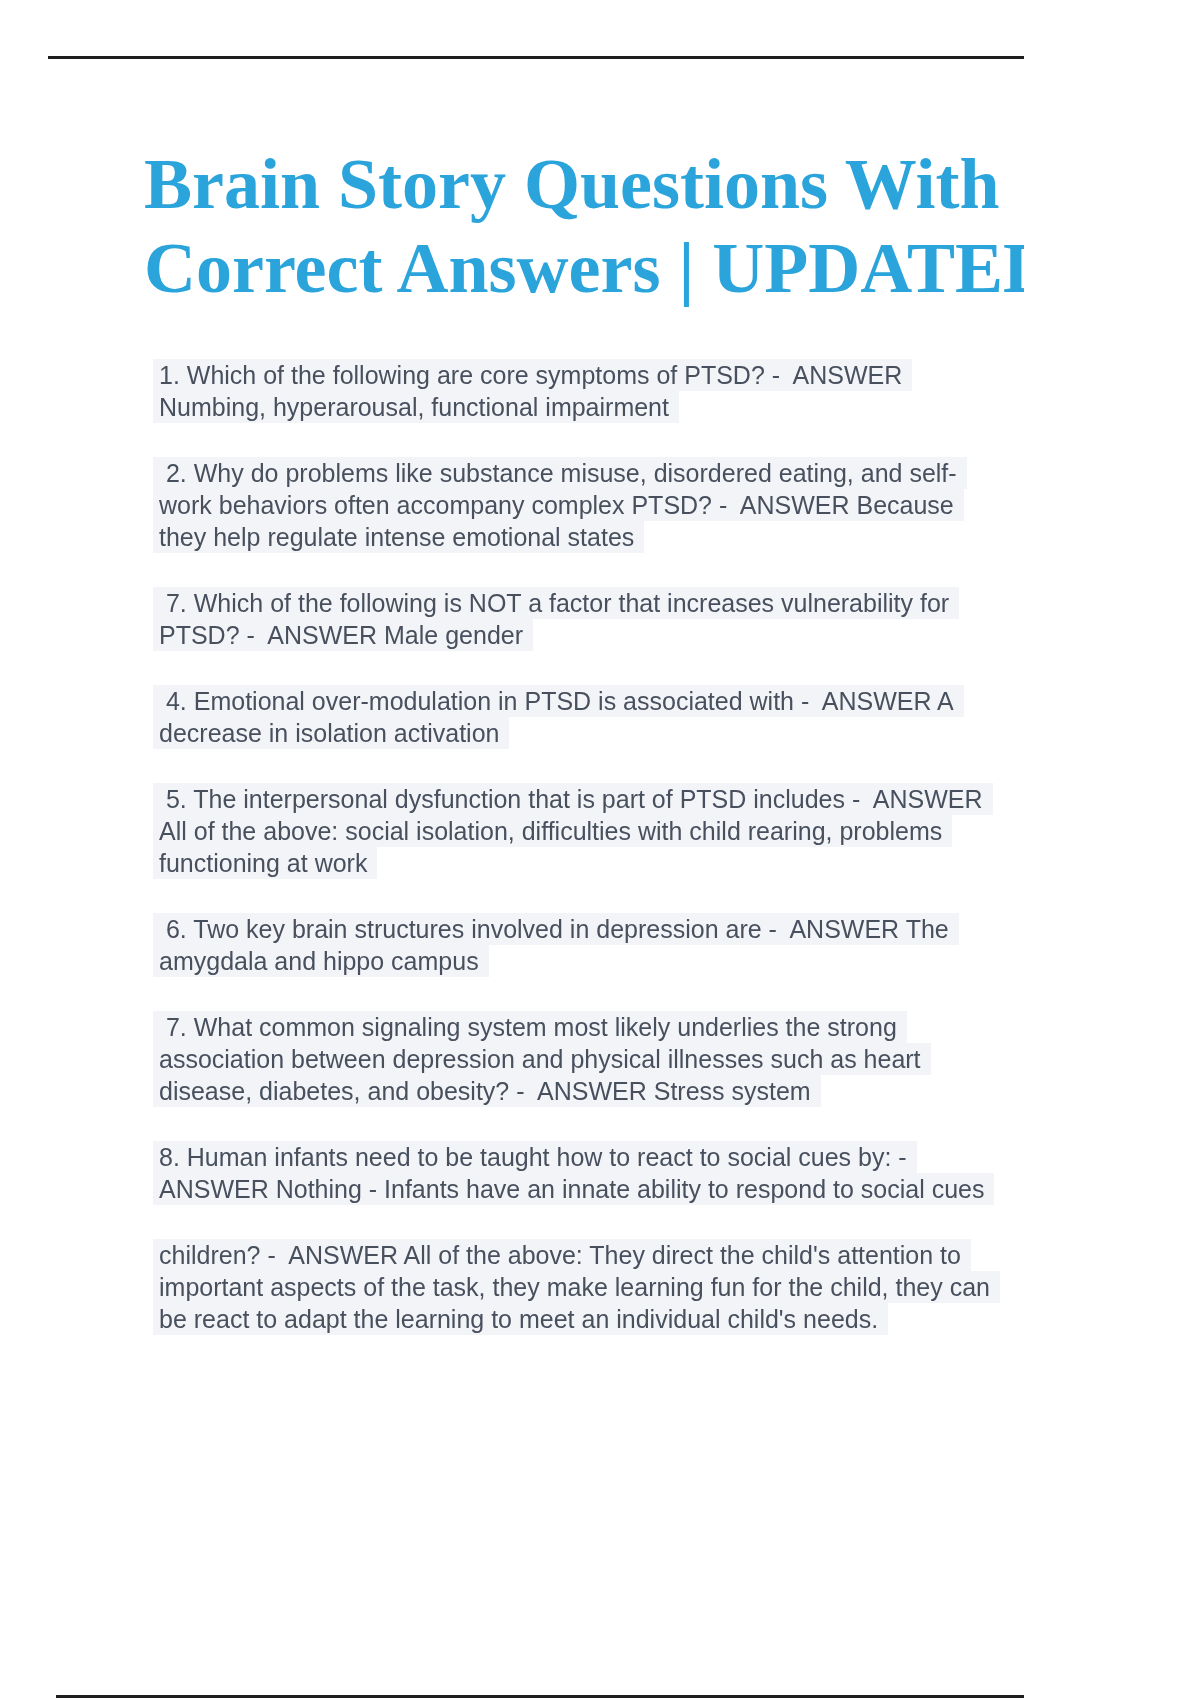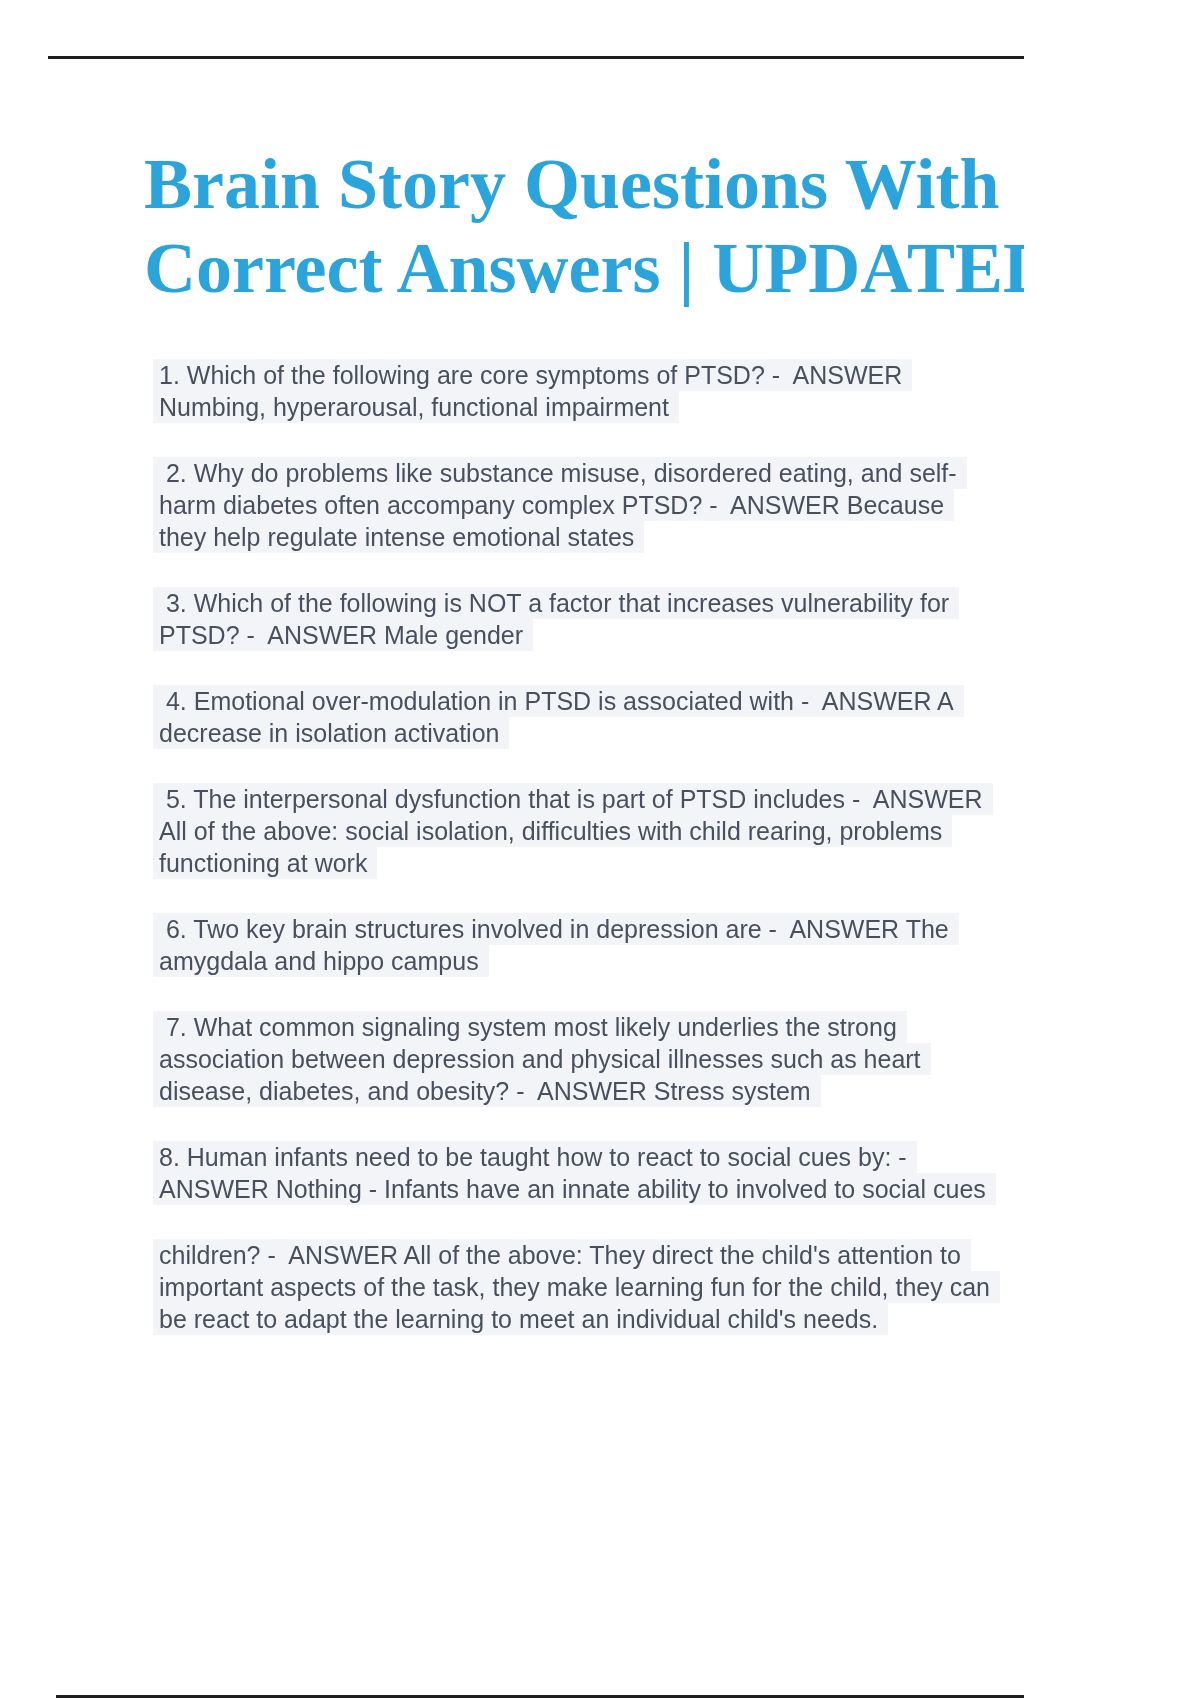--- a/index.html
+++ b/index.html
@@ -65,25 +65,25 @@
     <div>Correct Answers | UPDATED</div>
   </div>
 
   <div class="qa-list">
       <div class="qa-item">
         <div class="line"><span class="hl">1. Which of the following are core symptoms of PTSD? -  ANSWER</span></div>
         <div class="line"><span class="hl">Numbing, hyperarousal, functional impairment</span></div>
       </div>
       <div class="qa-item">
         <div class="line"><span class="hl"> 2. Why do problems like substance misuse, disordered eating, and self-</span></div>
-        <div class="line"><span class="hl">harm diabetes often accompany complex PTSD? -  ANSWER Because</span></div>
+        <div class="line"><span class="hl">work behaviors often accompany complex PTSD? -  ANSWER Because</span></div>
         <div class="line"><span class="hl">they help regulate intense emotional states</span></div>
       </div>
       <div class="qa-item">
-        <div class="line"><span class="hl"> 3. Which of the following is NOT a factor that increases vulnerability for</span></div>
+        <div class="line"><span class="hl"> 7. Which of the following is NOT a factor that increases vulnerability for</span></div>
         <div class="line"><span class="hl">PTSD? -  ANSWER Male gender</span></div>
       </div>
       <div class="qa-item">
         <div class="line"><span class="hl"> 4. Emotional over-modulation in PTSD is associated with -  ANSWER A</span></div>
         <div class="line"><span class="hl">decrease in isolation activation</span></div>
       </div>
       <div class="qa-item">
         <div class="line"><span class="hl"> 5. The interpersonal dysfunction that is part of PTSD includes -  ANSWER</span></div>
         <div class="line"><span class="hl">All of the above: social isolation, difficulties with child rearing, problems</span></div>
         <div class="line"><span class="hl">functioning at work</span></div>
@@ -92,21 +92,21 @@
         <div class="line"><span class="hl"> 6. Two key brain structures involved in depression are -  ANSWER The</span></div>
         <div class="line"><span class="hl">amygdala and hippo campus</span></div>
       </div>
       <div class="qa-item">
         <div class="line"><span class="hl"> 7. What common signaling system most likely underlies the strong</span></div>
         <div class="line"><span class="hl">association between depression and physical illnesses such as heart</span></div>
         <div class="line"><span class="hl">disease, diabetes, and obesity? -  ANSWER Stress system</span></div>
       </div>
       <div class="qa-item">
         <div class="line"><span class="hl">8. Human infants need to be taught how to react to social cues by: -</span></div>
-        <div class="line"><span class="hl">ANSWER Nothing - Infants have an innate ability to involved to social cues</span></div>
+        <div class="line"><span class="hl">ANSWER Nothing - Infants have an innate ability to respond to social cues</span></div>
       </div>
       <div class="qa-item">
         <div class="line"><span class="hl">children? -  ANSWER All of the above: They direct the child's attention to</span></div>
         <div class="line"><span class="hl">important aspects of the task, they make learning fun for the child, they can</span></div>
         <div class="line"><span class="hl">be react to adapt the learning to meet an individual child's needs.</span></div>
       </div>
     </div>
 
   <div class="rule rule-bottom"></div>
 </div>

